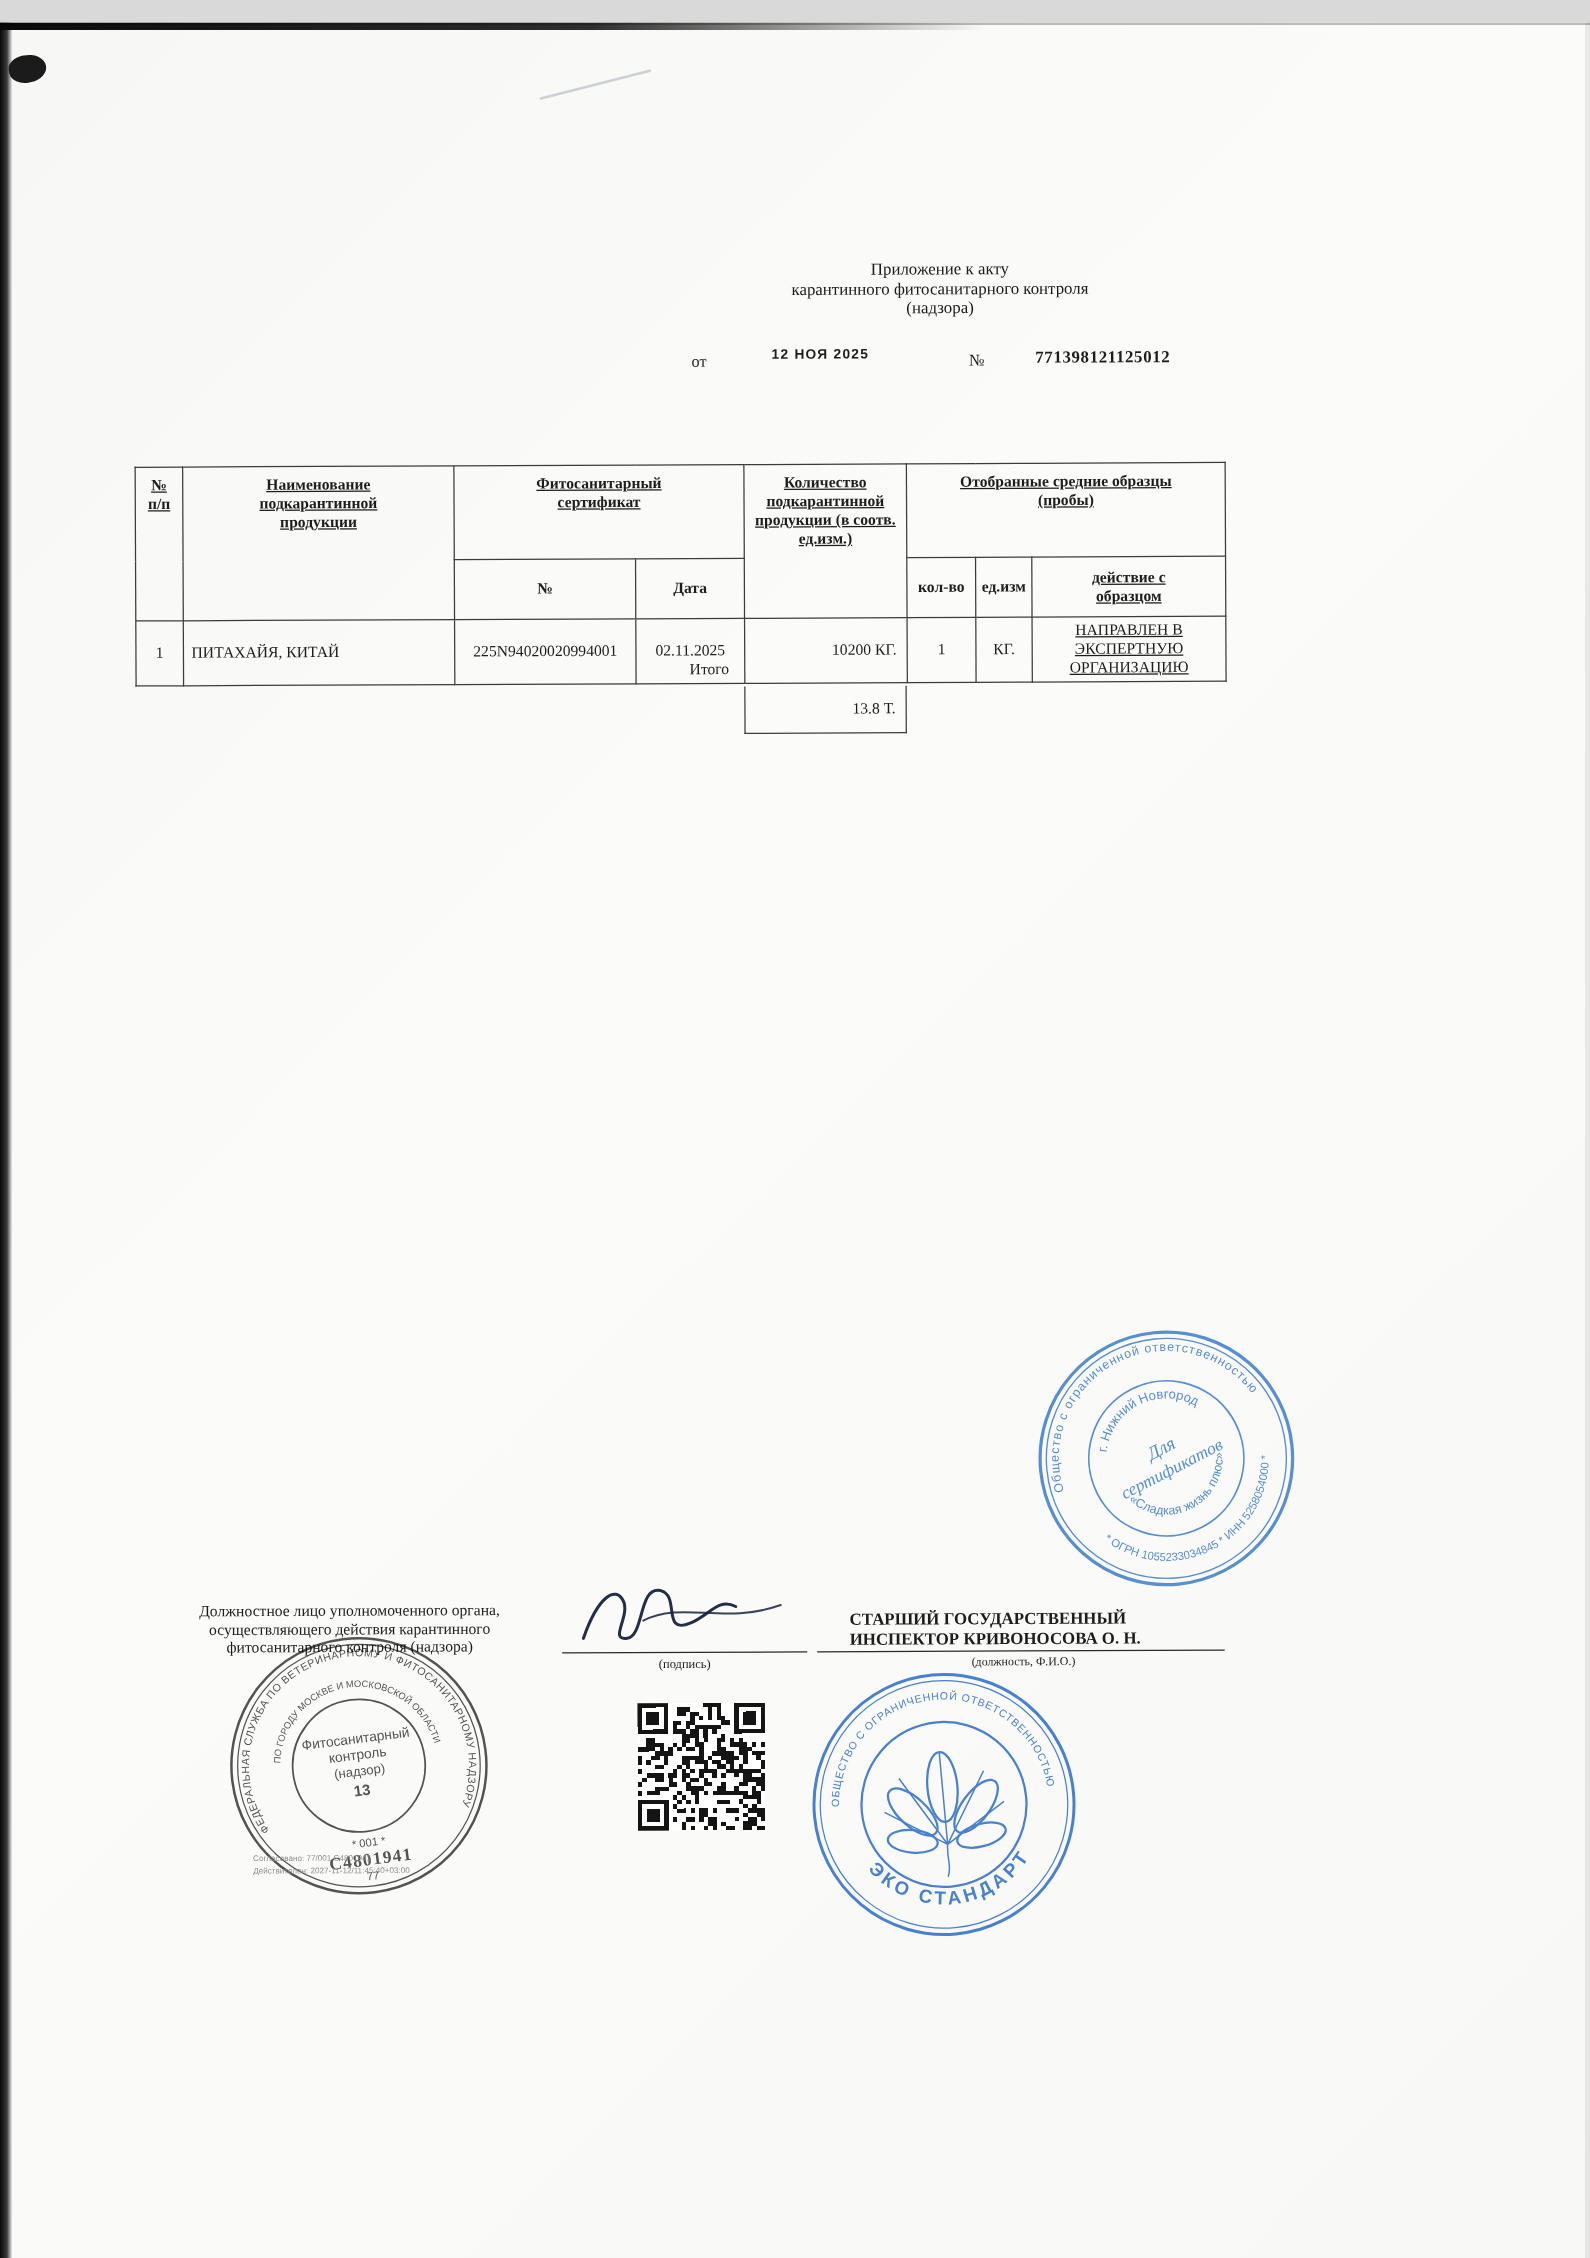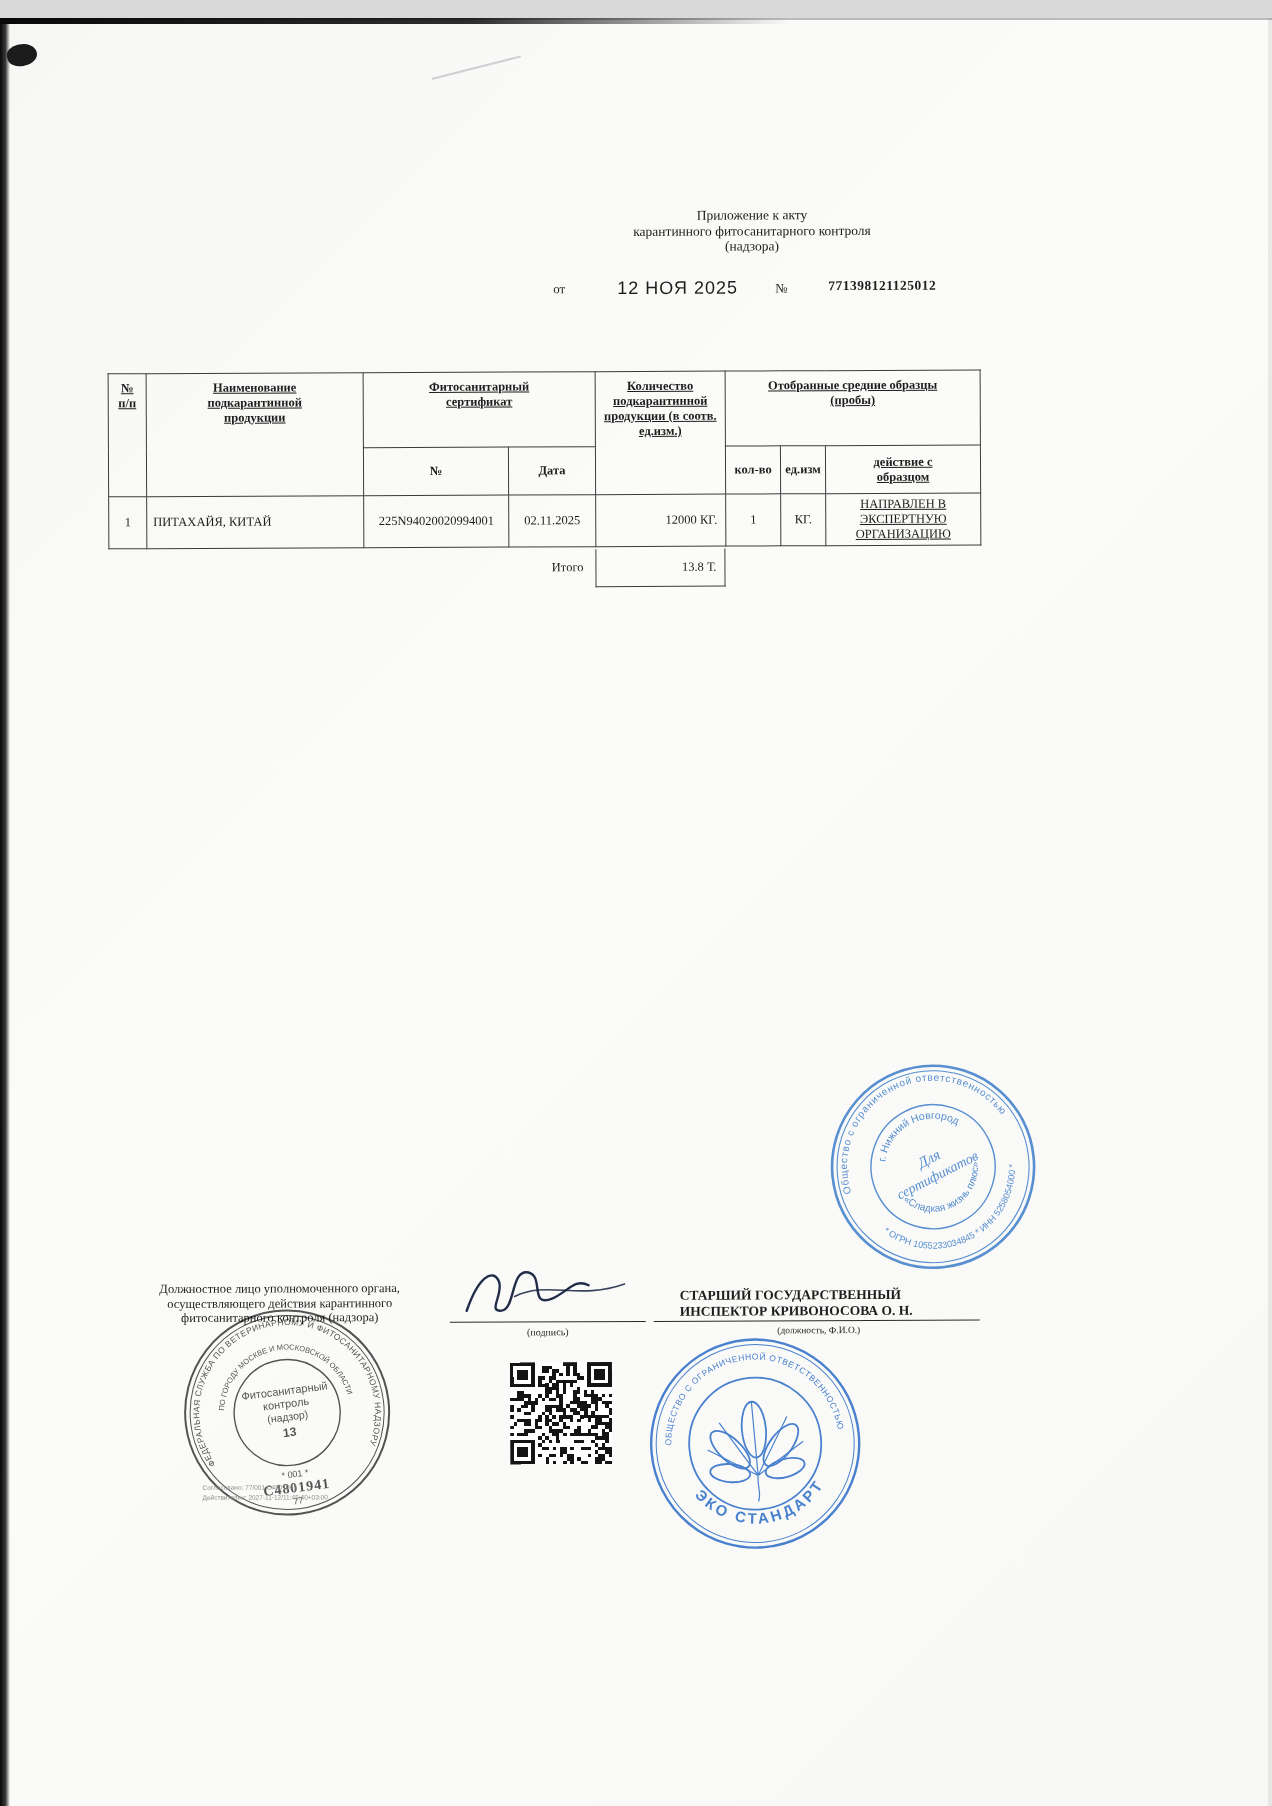--- a/index.html
+++ b/index.html
@@ -25,38 +25,38 @@
   .edge-bottom{position:absolute;left:0;bottom:0;width:100%;height:4px;background:linear-gradient(to left,rgba(0,0,0,.22),rgba(0,0,0,.04));z-index:50;}
   .pen-mark{position:absolute;left:434px;top:48px;width:92px;height:2px;background:#aab0b8;
     transform:rotate(-14deg);opacity:.55;border-radius:2px;}
   .sheet{position:absolute;inset:0;transform:rotate(-0.25deg);transform-origin:50% 50%;}
 
   
   .title-block{position:absolute;left:560px;top:190px;width:390px;text-align:center;
     font-size:13.5px;line-height:1.16;color:#1a1a1a;}
   .meta{position:absolute;font-size:13px;}
   .meta-from{left:556px;top:263px;}
-  .meta-date{left:620px;top:260px;font-family:"Liberation Sans",sans-serif;font-weight:normal;font-size:18px;letter-spacing:1px;}
+  .meta-date{left:620px;top:260px;font-family:"Liberation Sans",sans-serif;font-weight:bold;font-size:11px;letter-spacing:1px;}
   .meta-no{left:778px;top:263px;}
   .meta-num{left:831px;top:261px;font-weight:bold;font-size:13.5px;letter-spacing:.5px;}
 
   
   table.doc-table{position:absolute;left:110px;top:353px;width:872px;border-collapse:collapse;table-layout:fixed;}
   table.doc-table td{border:1px solid #3c3c3c;font-size:12.5px;padding:2px 4px;}
   tr.h1 td{vertical-align:top;padding-top:7px;text-align:center;font-weight:bold;}
   tr.h1{height:75px;}
   tr.h2 td{vertical-align:middle;text-align:center;font-weight:bold;}
   tr.h2{height:48px;}
   tr.data{height:52px;}
   tr.data td{vertical-align:middle;}
   td .hw{display:inline-block;text-decoration:underline;}
   .c{text-align:center;}
   .l{text-align:left;padding-left:6px !important;}
   .r{text-align:right;padding-right:8px !important;}
-  .total-label{position:absolute;left:405px;top:542px;width:180px;text-align:right;font-size:12.5px;}
+  .total-label{position:absolute;left:405px;top:510px;width:180px;text-align:right;font-size:12.5px;}
   .total-box{position:absolute;left:110px;top:531px;width:130px;height:38px;
     border:1px solid #3c3c3c;border-top:none;box-sizing:border-box;
     font-size:12.5px;line-height:36px;text-align:right;padding-right:8px;
     margin-left:487px;}
 
   
   .official-text{position:absolute;left:118px;top:1262px;width:320px;text-align:center;
     font-size:12.5px;line-height:1.16;}
   .sig-line{position:absolute;left:448px;top:1303px;width:196px;height:1px;background:#2a2a2a;}
   .sig-caption{position:absolute;left:468px;top:1308px;width:156px;text-align:center;font-size:10px;}
@@ -126,21 +126,21 @@
         <td>Дата</td>
         <td>кол-во</td>
         <td>ед.изм</td>
         <td><span class="hw" style="max-width:92px">действие с образцом</span></td>
       </tr>
       <tr class="data">
         <td class="c">1</td>
         <td class="l">ПИТАХАЙЯ, КИТАЙ</td>
         <td class="c">225N94020020994001</td>
         <td class="c">02.11.2025</td>
-        <td class="r">12000 КГ.</td>
+        <td class="r">10200 КГ.</td>
         <td class="c">1</td>
         <td class="c">КГ.</td>
         <td class="c"><span class="hw" style="max-width:110px">НАПРАВЛЕН В ЭКСПЕРТНУЮ ОРГАНИЗАЦИЮ</span></td>
       </tr>
       </tbody>
     </table>
 
     <div class="total-label">Итого</div>
     <div class="total-box">
       <span>13.8 Т.</span>

